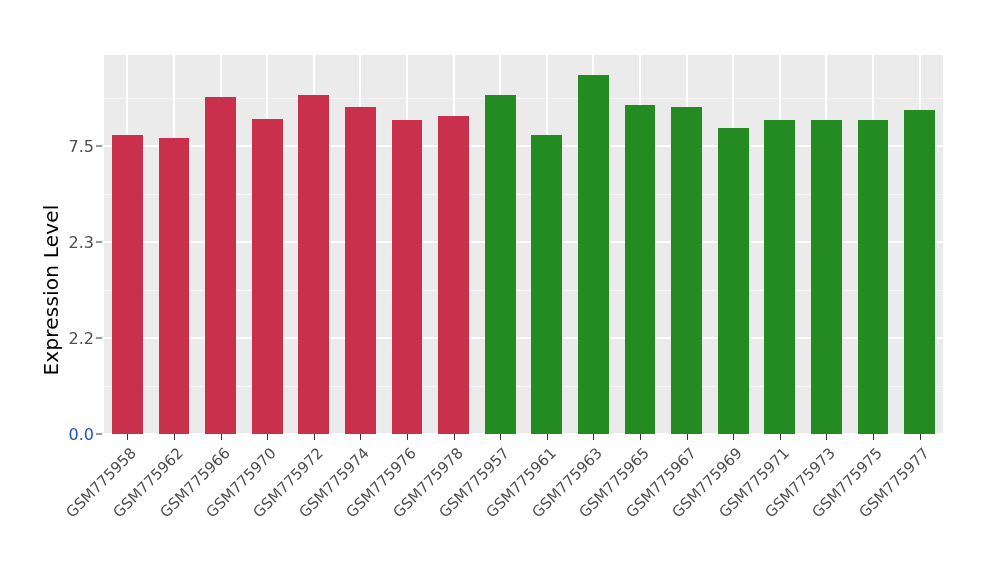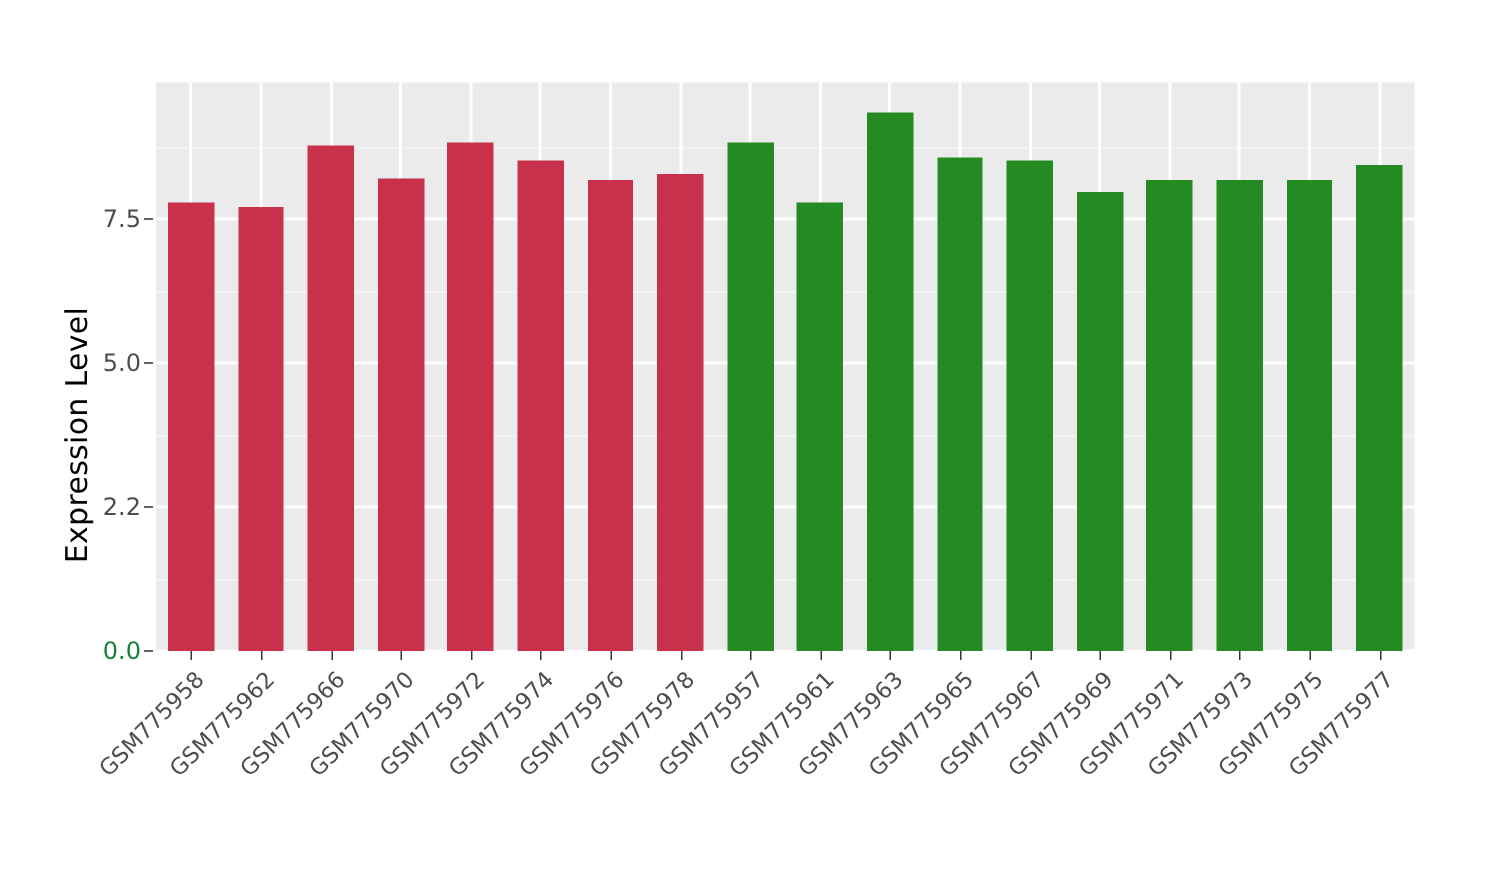--- a/index.html
+++ b/index.html
@@ -127,23 +127,23 @@
   }
 </style>
 </head>
 <body>
 
 <div id="chart-root">
 
   <div id="y-axis-title">Expression Level</div>
 
   <div id="y-axis-labels">
-      <div class="y-tick-label" style="top: 434px; color: #15803d;">0.0</div>
+      <div class="y-tick-label" style="top: 434px; color: #1d4ed8;">0.0</div>
       <div class="y-tick-label" style="top: 337.905px; color: rgb(77, 77, 77);">2.2</div>
-      <div class="y-tick-label" style="top: 241.809px; color: rgb(77, 77, 77);">5.0</div>
+      <div class="y-tick-label" style="top: 241.809px; color: rgb(77, 77, 77);">2.3</div>
       <div class="y-tick-label" style="top: 145.714px; color: rgb(77, 77, 77);">7.5</div>
     </div>
 
   <div id="panel">
       <div class="grid-minor-h" style="top: 330.952px; background: rgb(245, 245, 245);"></div>
       <div class="grid-minor-h" style="top: 234.857px; background: rgb(245, 245, 245);"></div>
       <div class="grid-minor-h" style="top: 138.762px; background: rgb(245, 245, 245);"></div>
       <div class="grid-minor-h" style="top: 42.6663px; background: rgb(245, 245, 245);"></div>
       <div class="grid-major-h" style="top: 378px; background: rgb(255, 255, 255);"></div>
       <div class="grid-major-h" style="top: 281.905px; background: rgb(255, 255, 255);"></div>

